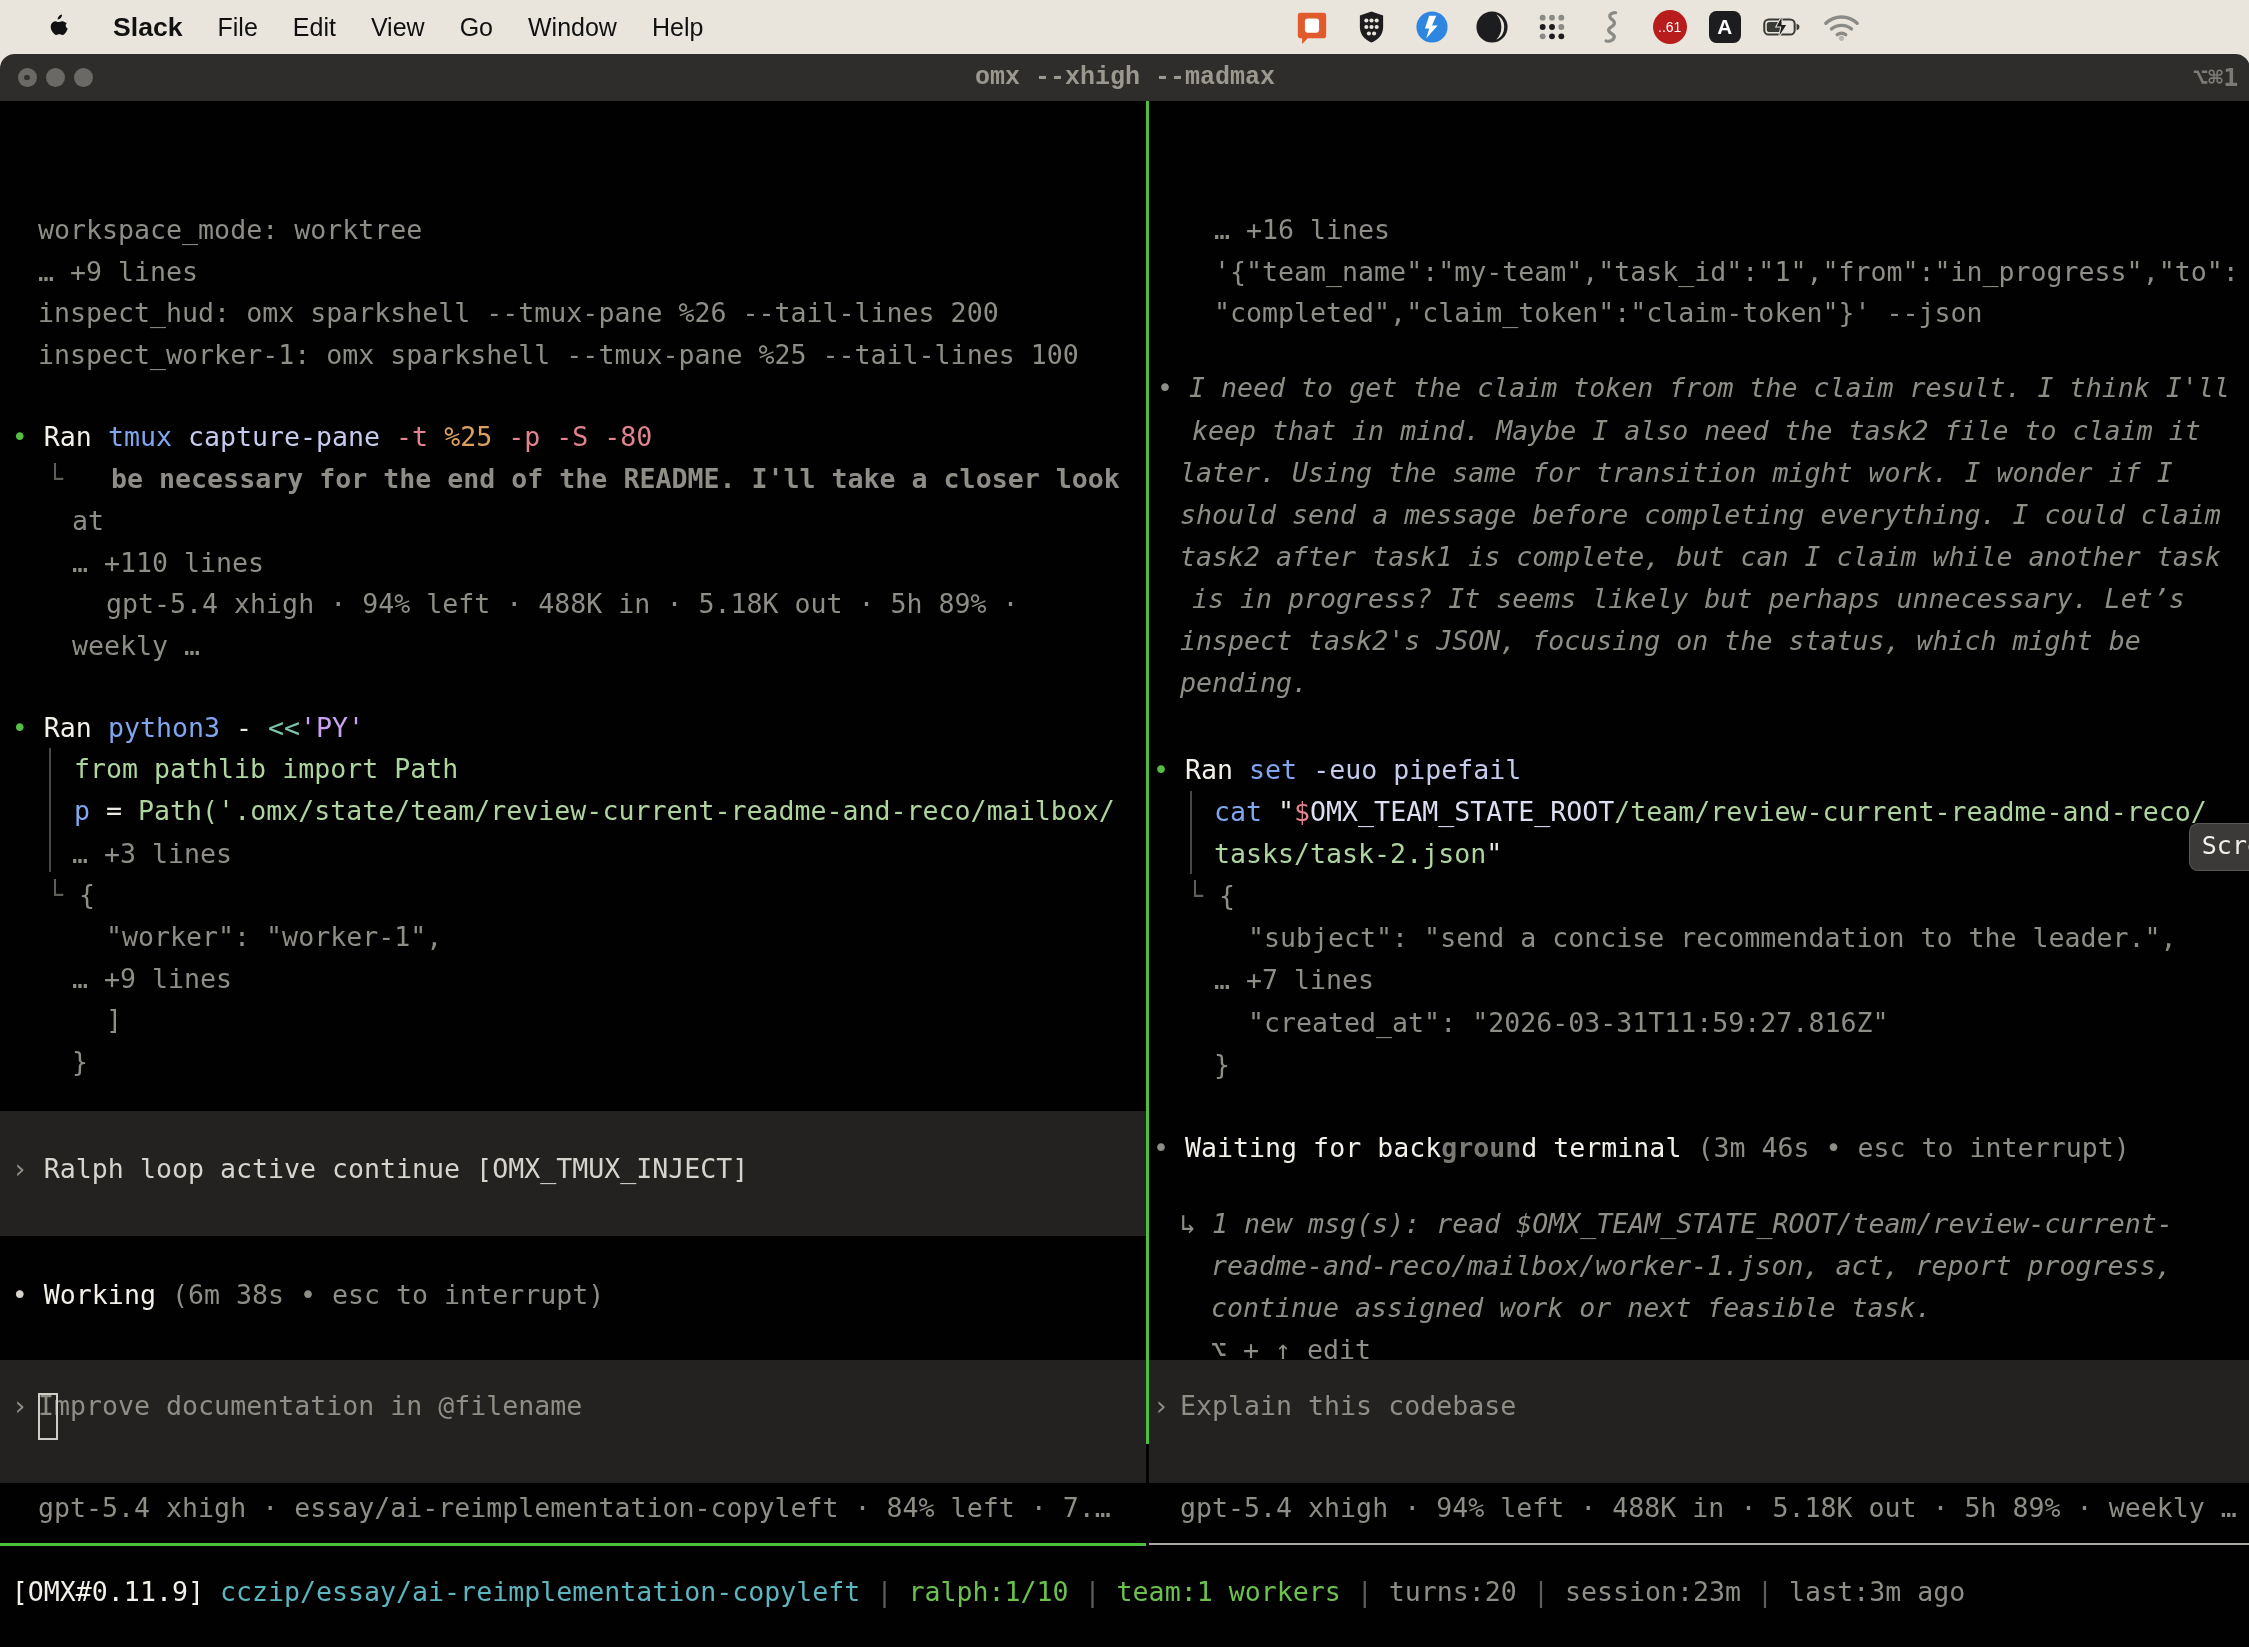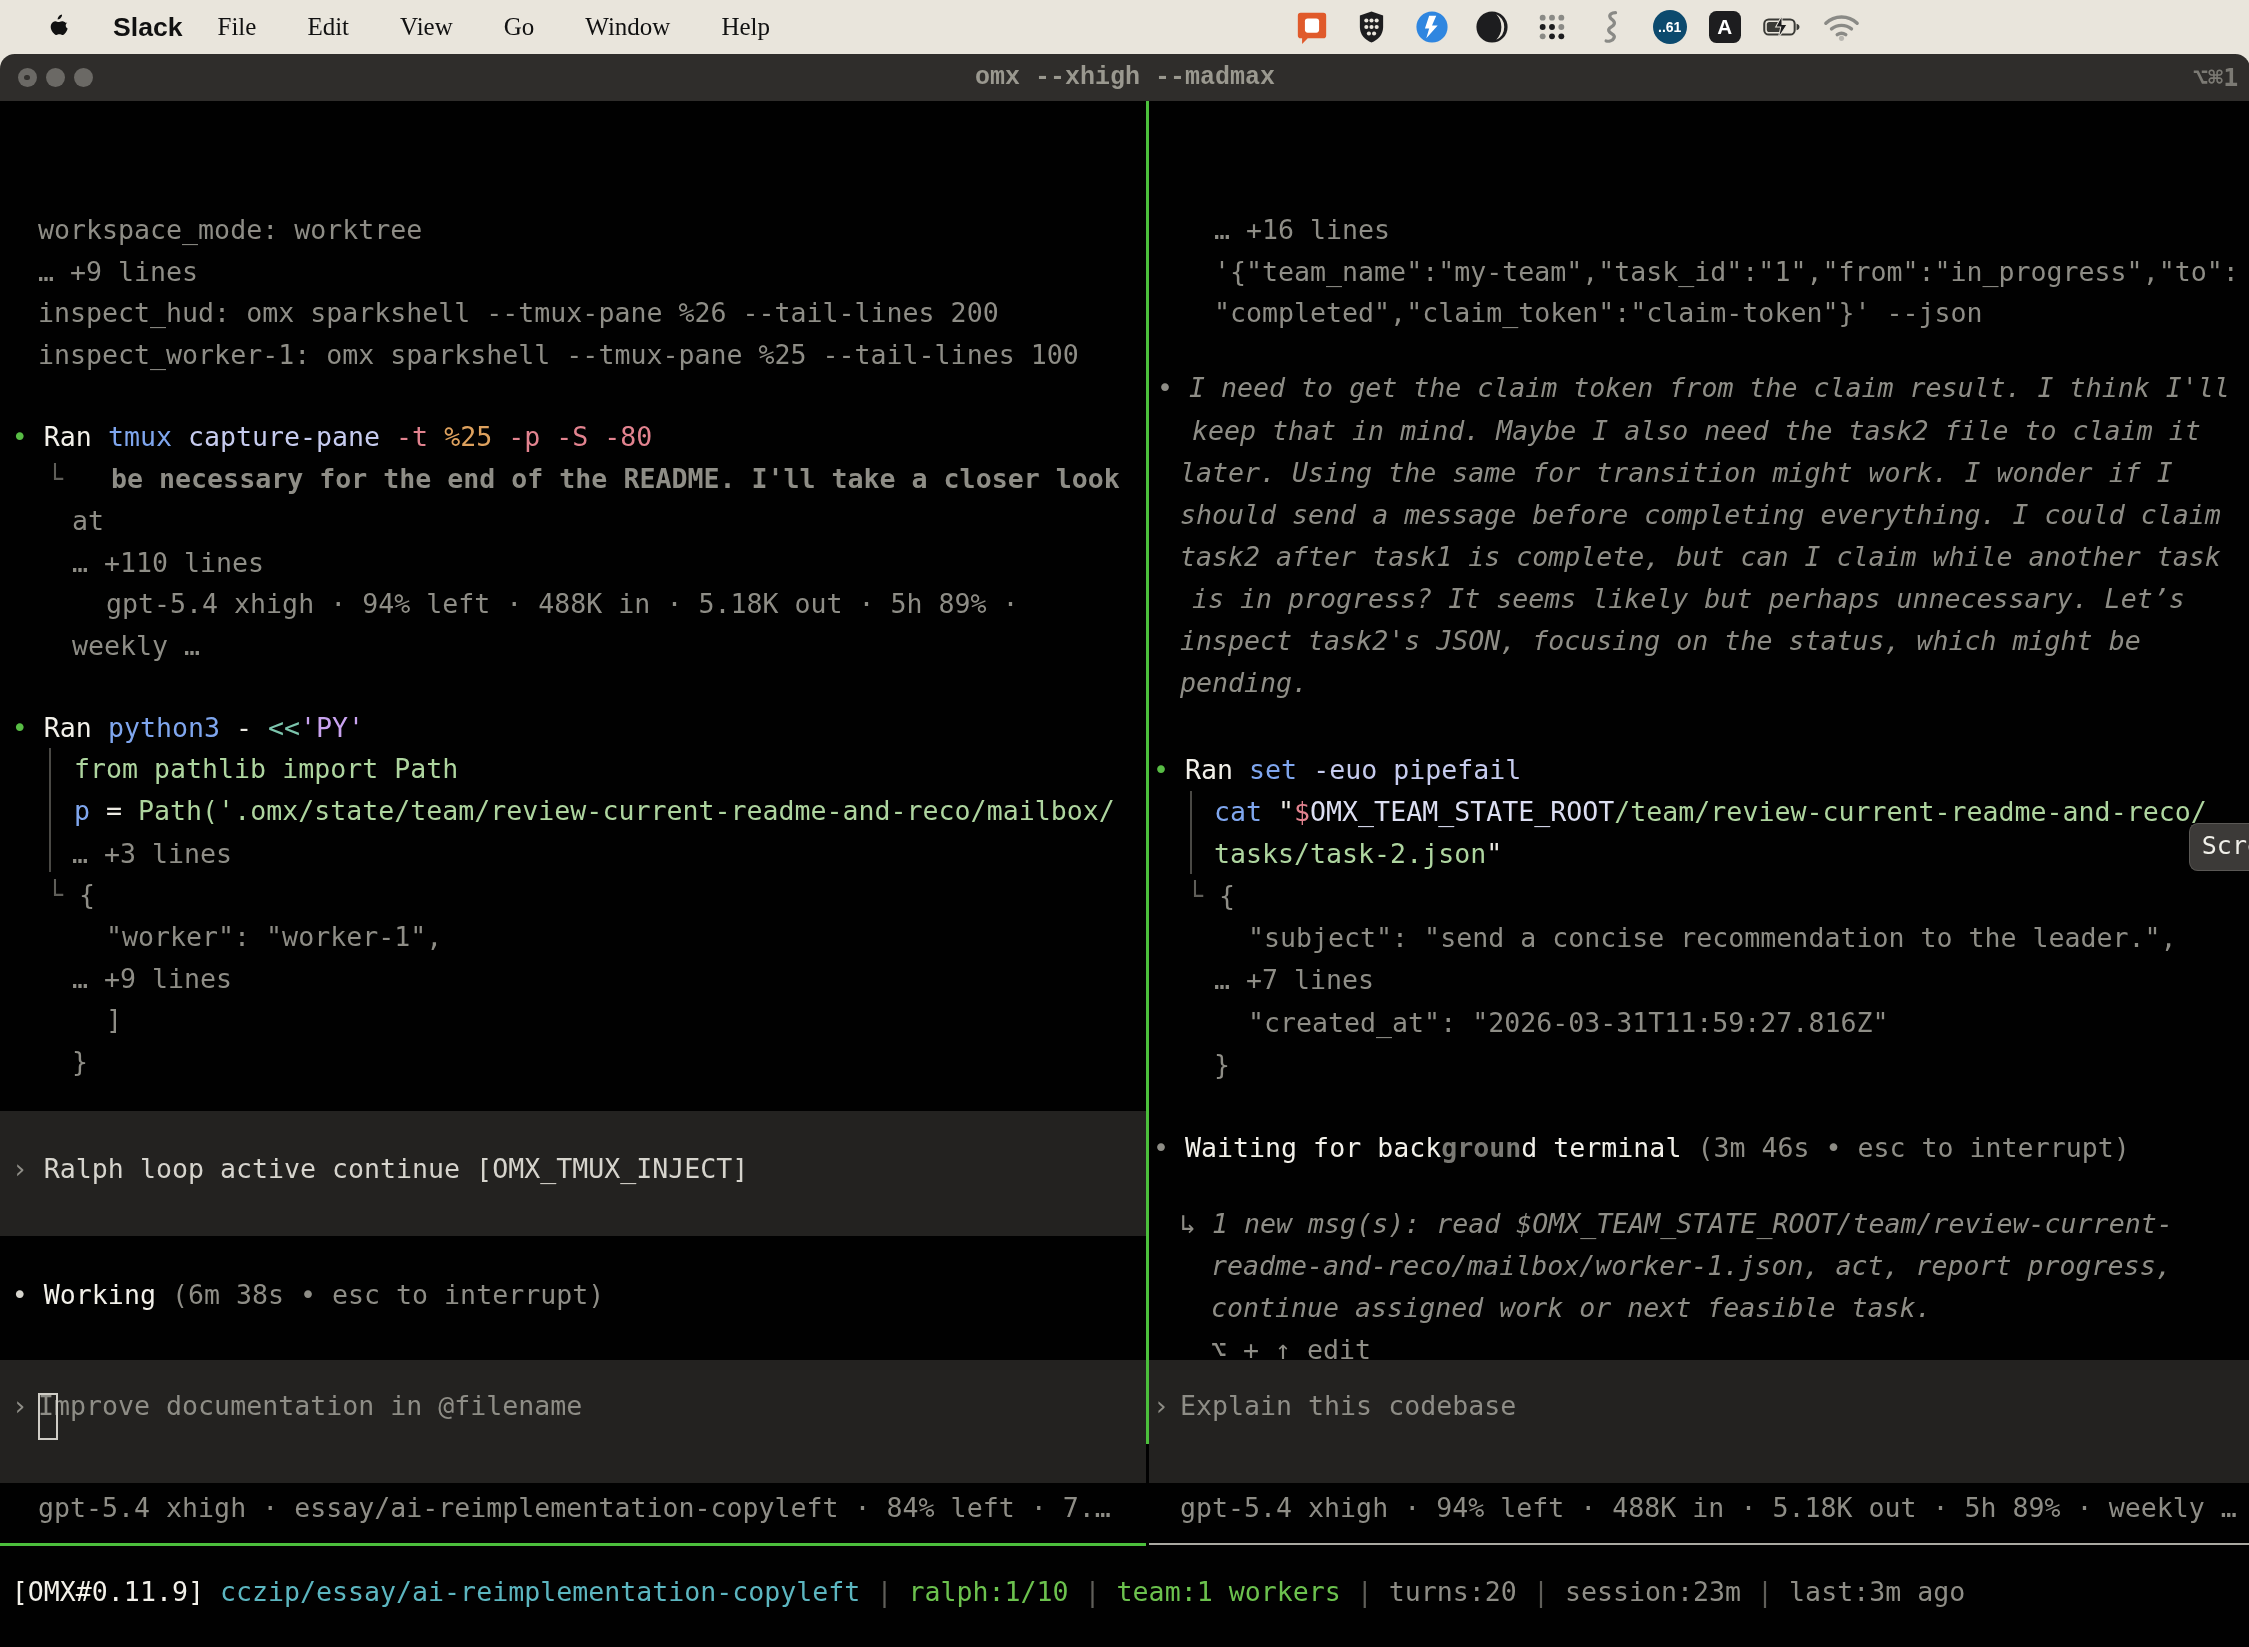--- a/index.html
+++ b/index.html
@@ -6,22 +6,22 @@
   #screen{position:relative;width:2250px;height:1648px;background:#e9e5dc;overflow:hidden;
           font-family:"DejaVu Sans Mono",monospace;}
   
   .menubar{position:absolute;left:0;top:0;width:1874px;height:54px;background:#e9e5dc;
            display:flex;align-items:center;font-family:"Liberation Sans",sans-serif;color:#111;}
   .menubar .left{display:flex;align-items:center;gap:35px;padding-left:40px;}
   .app-name{font-weight:bold;font-size:26.6px;}
   .menu-item{font-size:25px;}
   .menu-right{position:absolute;right:13.3px;top:0;height:54px;display:flex;align-items:center;gap:22px;}
   .mb-icon{display:inline-flex;align-items:center;justify-content:center;width:38px;height:38px;}
-  .badge-circle{width:34px;height:34px;border-radius:50%;background:#0c4a6e;color:#fff;
-                display:flex;align-items:center;justify-content:center;font-size:14px;font-weight:bold;text-align:center;}
+  .badge-circle{width:34px;height:34px;border-radius:50%;background:#b91c1c;color:#fff;
+                display:flex;align-items:center;justify-content:center;font-size:14px;font-weight:normal;text-align:center;}
   .badge-square{width:32px;height:32px;border-radius:7.4px;background:#1d1d1f;color:#fff;
                 display:flex;align-items:center;justify-content:center;font-size:20.7px;font-weight:bold;}
   
   .titlebar{position:absolute;left:0;top:54px;width:2250px;height:47px;background:#2f2d2b;
             border-radius:14.8px 14.8px 0 0;}
   .tl{position:absolute;top:14px;width:19px;height:19px;border-radius:50%;background:#6b6965;}
   .tl1{left:17.7px;} .tl2{left:46px;} .tl3{left:74px;}
   .tl1::after{content:"";position:absolute;left:6.6px;top:6.6px;width:5.9px;height:5.9px;border-radius:50%;background:#33312e;}
   .win-title{position:absolute;left:0;right:0;top:0;height:47px;line-height:47px;text-align:center;
              color:#9a988f;font-family:Liberation Mono, monospace;font-weight:bold;font-size:25px;}
@@ -57,21 +57,21 @@
 <div id="screen">
 
   <div class="menubar">
     <div class="left">
       <span class="mb-icon">
         <svg width="23.6" height="28" viewBox="0 0 24 28">
           <path fill="#111" d="M15.2 1.3c.3 1.2-.3 2.5-1.1 3.4-.8 1-2.1 1.7-3.2 1.6-.2-1.2.5-2.5 1.2-3.3.8-.9 2.2-1.6 3.1-1.7zM20.6 9.6c-2.1 1.3-2.1 4.6.4 5.8-.6 1.9-1.5 3.7-2.8 5.1-.9 1-1.7 1.6-2.7 1.6s-1.5-.6-2.9-.6-2 .6-3 .6-1.9-.7-2.8-1.8C4 17.6 2.9 13.5 4.6 10.6c.9-1.5 2.3-2.5 3.9-2.5 1.3 0 2.4.9 3.2.9.8 0 2.1-.9 3.6-.9 1.3 0 2.7.6 3.5 1.5z"></path>
         </svg>
       </span>
       <span class="app-name">Slack</span>
-      <span id="menu-items" style="display:flex;gap:51px;font-family:Liberation Serif, serif;">
+      <span id="menu-items" style="display:flex;gap:35px;">
           <span class="menu-item">File</span>
           <span class="menu-item">Edit</span>
           <span class="menu-item">View</span>
           <span class="menu-item">Go</span>
           <span class="menu-item">Window</span>
           <span class="menu-item">Help</span>
         </span>
     </div>
     <div class="menu-right">
       <span class="mb-icon">

